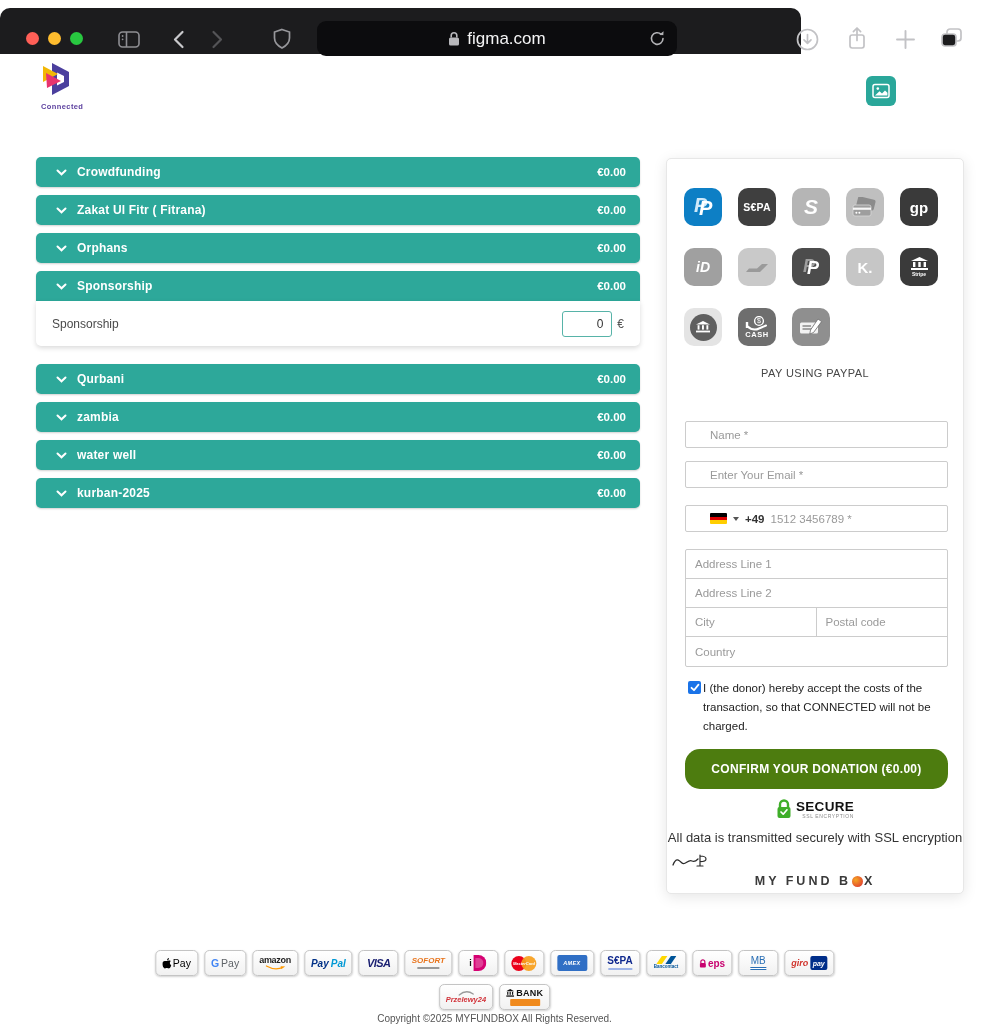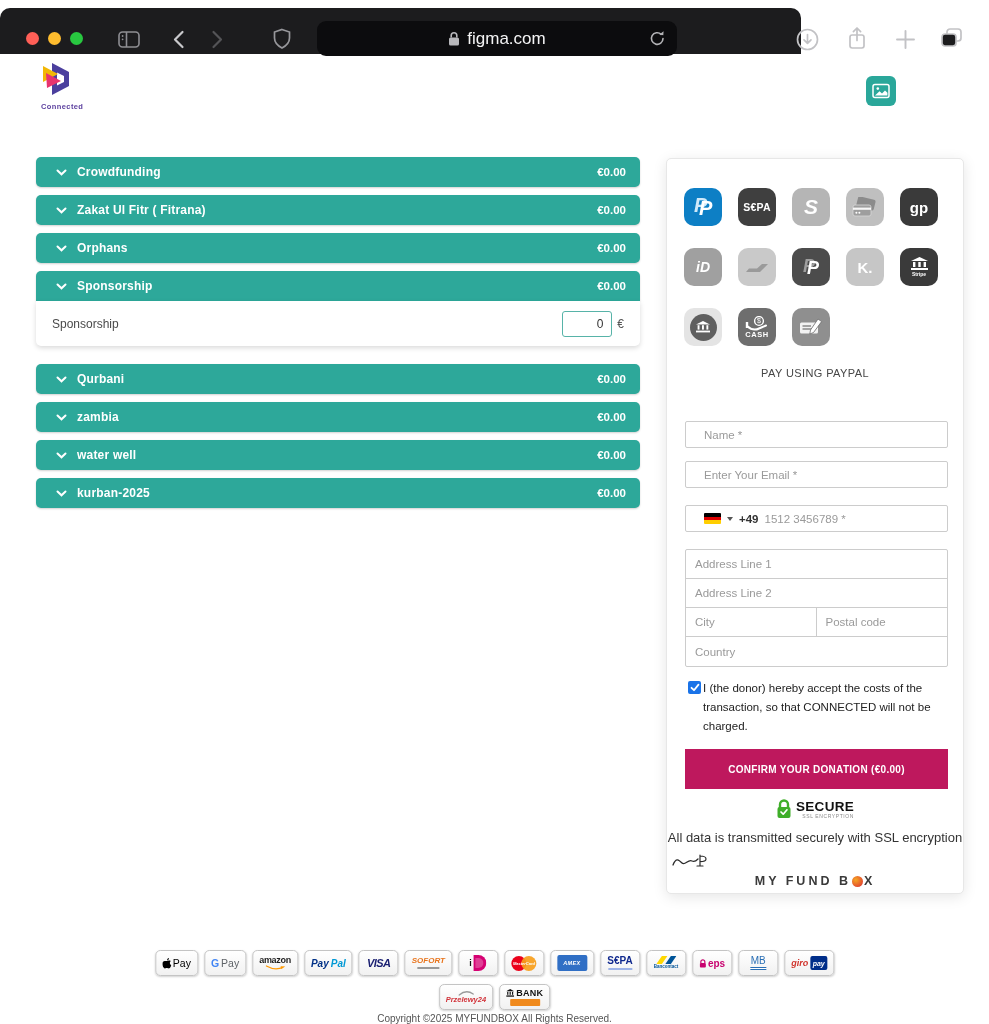--- a/index.html
+++ b/index.html
@@ -62,42 +62,42 @@
   .t-stripe .tiny{font-size:5px;font-weight:bold;margin-top:1px}
   .t-bank{background:#e4e4e4}
   .bank-circ{width:27px;height:27px;border-radius:50%;background:#5f5f5f;display:flex;align-items:center;justify-content:center}
   .t-cash{background:#6e6e6e;color:#fff}
   .t-cash .cash-t{font-size:7.5px;font-weight:800;letter-spacing:.5px;margin-top:-1px}
   .t-check{background:#8f8f8f}
 
   .pay-title{position:absolute;left:0;top:208px;width:100%;text-align:center;font-size:11px;color:#474747;letter-spacing:.4px}
 
   .field{position:absolute;left:18px;width:263px;height:27px;border:1px solid #ccc;border-radius:2px;
-    display:flex;align-items:center;padding:0 18px;background:#fff}
+    display:flex;align-items:center;padding:0 24px;background:#fff}
   .field input{border:none;outline:none;width:100%;font-size:11.5px;font-family:inherit;color:#333;background:transparent}
   .field input::placeholder,.acell input::placeholder{color:#9a9a9a}
   .f-name{top:262px}.f-email{top:302px}.f-phone{top:346px;gap:6px}
   .flag{width:17px;height:11px;border-radius:1px;flex:none;
     background:linear-gradient(#000 33%,#dd0000 33% 66%,#ffce00 66%)}
   .caret{width:0;height:0;border-left:3.5px solid transparent;border-right:3.5px solid transparent;border-top:4px solid #555;flex:none}
   .dial{font-size:11.5px;font-weight:bold;color:#333;flex:none}
   .addr{position:absolute;left:18px;top:390px;width:263px;border:1px solid #ccc;border-radius:2px;display:grid;grid-template-columns:1fr 1fr;background:#fff}
   .acell{height:29px;display:flex;align-items:center;padding:0 9px;border-bottom:1px solid #ccc}
   .acell input{border:none;outline:none;width:100%;font-size:11.5px;font-family:inherit;color:#333}
   .a-full{grid-column:1/3}
   .a-city{border-right:1px solid #ccc}
   .a-last{border-bottom:none}
 
   .consent{position:absolute;left:21px;top:520px;width:252px;display:flex;gap:2px}
   .cbox{width:13px;height:13px;border-radius:2px;background:#1a73e8;flex:none;margin-top:2px;
     display:flex;align-items:center;justify-content:center;cursor:pointer}
   .ctext{font-size:11.5px;color:#222;line-height:19px}
 
-  .confirm{position:absolute;left:18px;top:590px;width:263px;height:40px;background:#be185d;border:none;border-radius:0;
-    color:#fff;font-size:10px;font-weight:bold;letter-spacing:.3px;cursor:pointer;font-family:inherit}
+  .confirm{position:absolute;left:18px;top:590px;width:263px;height:40px;background:#4d7c0f;border:none;border-radius:15px;
+    color:#fff;font-size:12px;font-weight:bold;letter-spacing:.3px;cursor:pointer;font-family:inherit}
 
   .secure{position:absolute;left:0;top:640px;width:100%;display:flex;align-items:center;justify-content:center;gap:4px}
   .sec-col{display:flex;flex-direction:column}
   .sec-main{font-size:13.5px;font-weight:800;color:#111;letter-spacing:.3px}
   .sec-sub{font-size:5px;color:#8a8a8a;letter-spacing:.6px;text-align:right;margin-top:-1px}
   .sec-note{position:absolute;left:0;top:671px;width:100%;text-align:center;font-size:13px;color:#333}
 
   .brand{position:absolute;left:0;top:694px;width:100%;text-align:left}
   .brand-text{font-size:12.5px;font-weight:bold;color:#3a3a3a;letter-spacing:3px;display:flex;align-items:center;justify-content:center;gap:1px;margin-top:1px}
   .brand-dot{width:11px;height:11px;border-radius:50%;display:inline-block;

